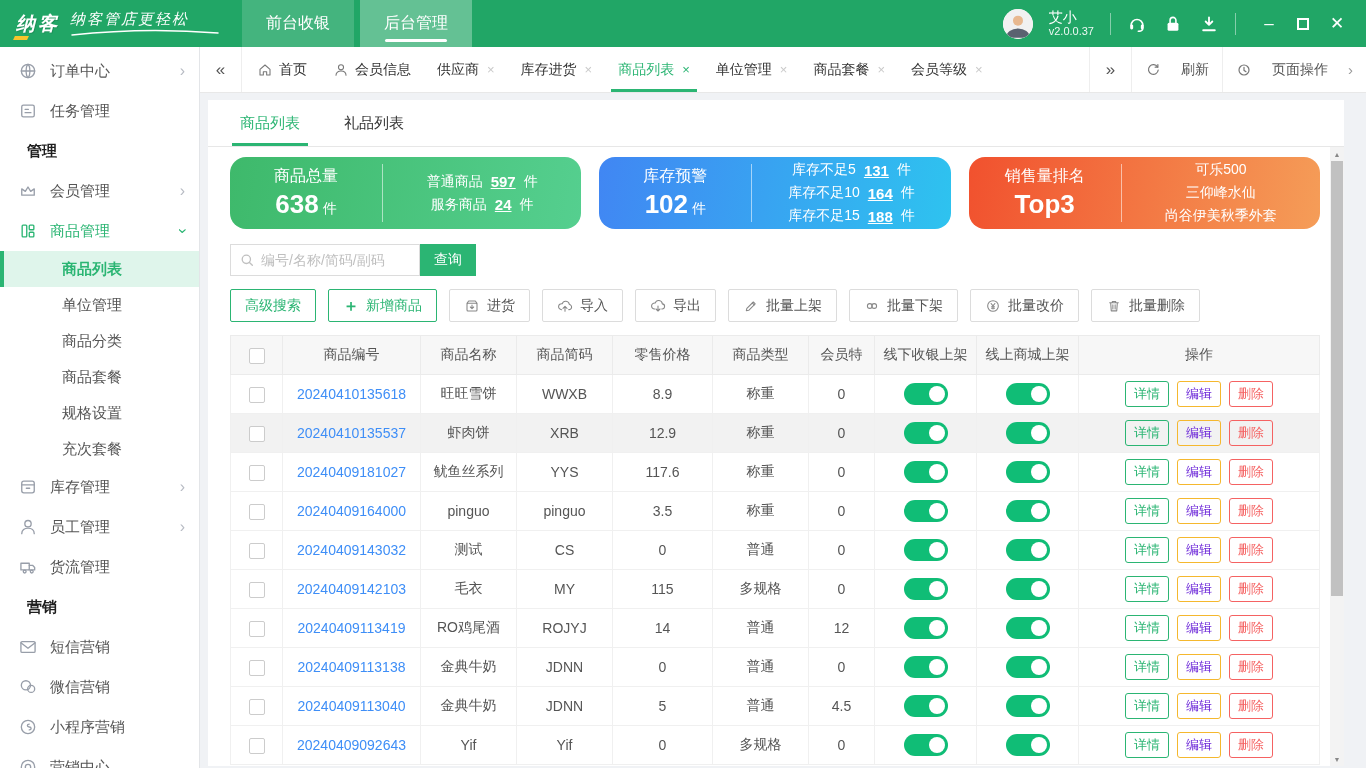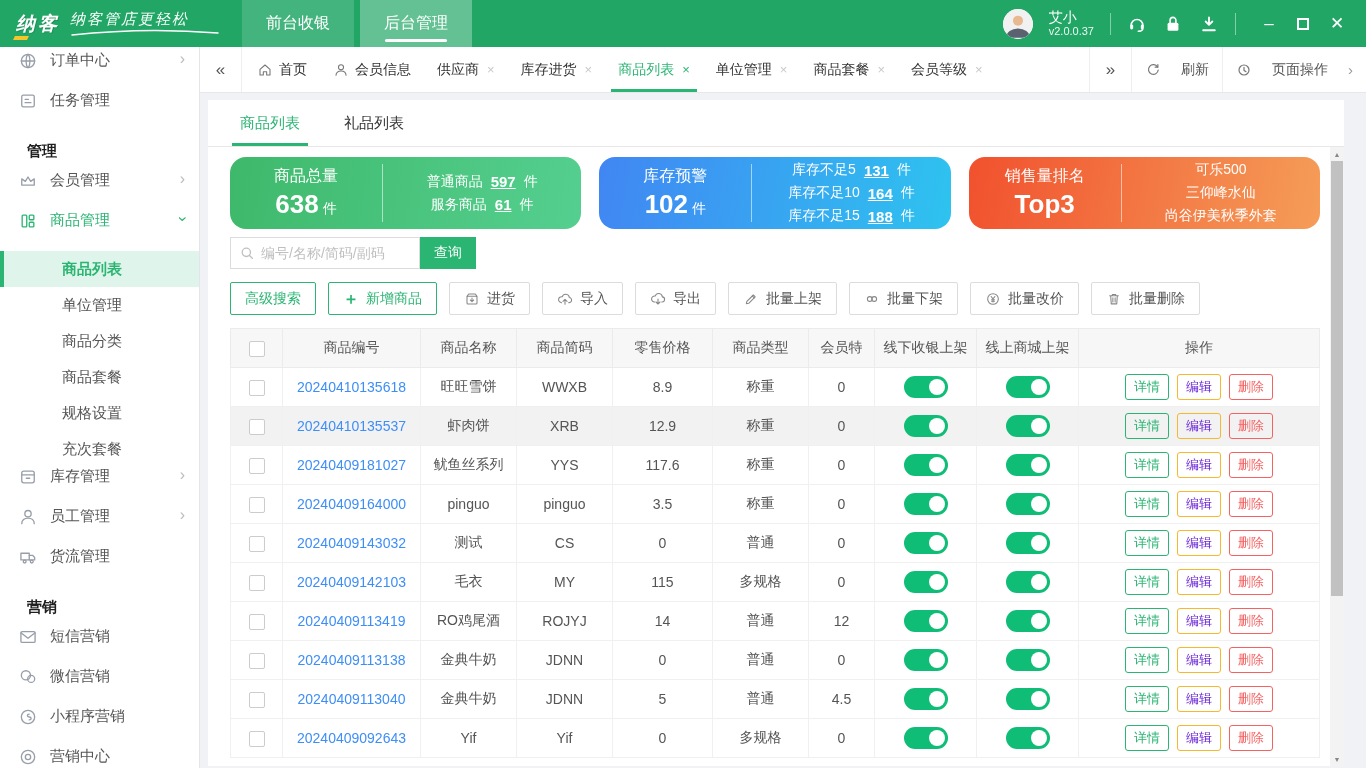--- a/index.html
+++ b/index.html
@@ -22,21 +22,21 @@
 .user-name{font-size:14px}
 .user-version{font-size:11px;opacity:.92}
 .hdr-divider{width:1px;height:22px;background:rgba(255,255,255,.45)}
 .hicon{width:20px;height:20px;color:#fff;cursor:pointer}
 .win-controls{display:flex;align-items:center}
 .win-controls>span{width:34px;text-align:center;font-size:17px;cursor:pointer;display:flex;align-items:center;justify-content:center;height:47px}
 .maxbox{display:inline-block;width:12px;height:12px;border:2px solid #fff}
 
 .main-wrap{display:flex;height:721px}
 .sidebar{width:200px;background:#fff;border-right:1px solid #e3e5e8;overflow:hidden;padding-top:4px;flex-shrink:0}
-.side-item{height:40px;display:flex;align-items:flex-start;padding:0 14px 0 18px;font-size:15px;color:#555;cursor:pointer}
+.side-item{height:40px;display:flex;align-items:center;padding:0 14px 0 18px;font-size:15px;color:#555;cursor:pointer}
 .side-item .ic{width:20px;height:20px;margin-right:12px;color:#989ea9}
 .chev{margin-left:auto;color:#b8bcc4;font-size:16px;line-height:1}
 .chev.down{transform:rotate(90deg)}
 .side-item.active,.side-item.active .ic,.side-item.active .chev{color:#2bb573}
 .side-section{height:40px;display:flex;align-items:center;padding-left:27px;font-size:15px;font-weight:bold;color:#1f1f1f}
 .side-sub{height:36px;display:flex;align-items:center;padding-left:62px;font-size:15px;color:#555;cursor:pointer}
 .side-sub.active{background:#dff5eb;color:#2bb573;font-weight:bold;border-left:4px solid #2bb573;padding-left:58px}
 .main{flex:1;display:flex;flex-direction:column;background:#f0f2f5;overflow:hidden}
 
 .tabbar{height:46px;background:#fff;border-bottom:1px solid #e8e8e8;display:flex;align-items:stretch;flex-shrink:0}
@@ -68,21 +68,21 @@
 .card.orange{background:linear-gradient(100deg,#f1512e,#f59d58)}
 .card-left{width:152px;text-align:center;flex-shrink:0}
 .card-title{font-size:16px}
 .card-value{font-size:26px;font-weight:bold;margin-top:2px}
 .card-value .unit{font-size:14px;font-weight:normal;margin-left:4px}
 .card-divider{width:1px;height:58px;background:rgba(255,255,255,.55)}
 .card-right{flex:1;display:flex;flex-direction:column;justify-content:center;gap:5px}
 .card-line{font-size:14px;display:flex;align-items:center;gap:8px;justify-content:center}
 .card-line .num{font-weight:bold;text-decoration:underline;font-size:15px}
 
-.search-row{margin-top:8px;display:flex}
+.search-row{margin-top:15px;display:flex}
 .search-box{width:190px;height:32px;border:1px solid #dcdcdc;display:flex;align-items:center;padding-left:8px;background:#fff}
 .search-box .ic{width:16px;height:16px;color:#c0c0c0;margin-right:6px}
 .search-box input{border:none;outline:none;width:100%;font-size:14px;color:#333;font-family:inherit}
 .search-box input::placeholder{color:#bfbfbf}
 .search-btn{width:56px;height:32px;background:#2bb573;color:#fff;display:flex;align-items:center;justify-content:center;font-size:14px;cursor:pointer}
 .toolbar{margin-top:13px;display:flex;gap:12px}
 .tbtn{height:33px;display:flex;align-items:center;gap:7px;padding:0 14px;border:1px solid #dcdcdc;background:#fff;color:#555;font-size:14px;cursor:pointer;border-radius:2px}
 .tbtn .ic{width:16px;height:16px;color:#888}
 .tbtn.green{border-color:#2bb573;color:#2bb573}
 .plus{font-weight:bold;font-size:16px;line-height:1}
@@ -333,21 +333,21 @@
               </div>
               <div class="card-divider"></div>
               <div class="card-right">
                 <div class="card-line">
                   <span>普通商品</span>
                   <span class="num">597</span>
                   <span>件</span>
                 </div>
                 <div class="card-line">
                   <span>服务商品</span>
-                  <span class="num">61</span>
+                  <span class="num">24</span>
                   <span>件</span>
                 </div>
               </div>
             </div>
             <div class="card blue">
               <div class="card-left">
                 <div class="card-title">库存预警</div>
                 <div class="card-value">102<span class="unit">件</span></div>
               </div>
               <div class="card-divider"></div>

